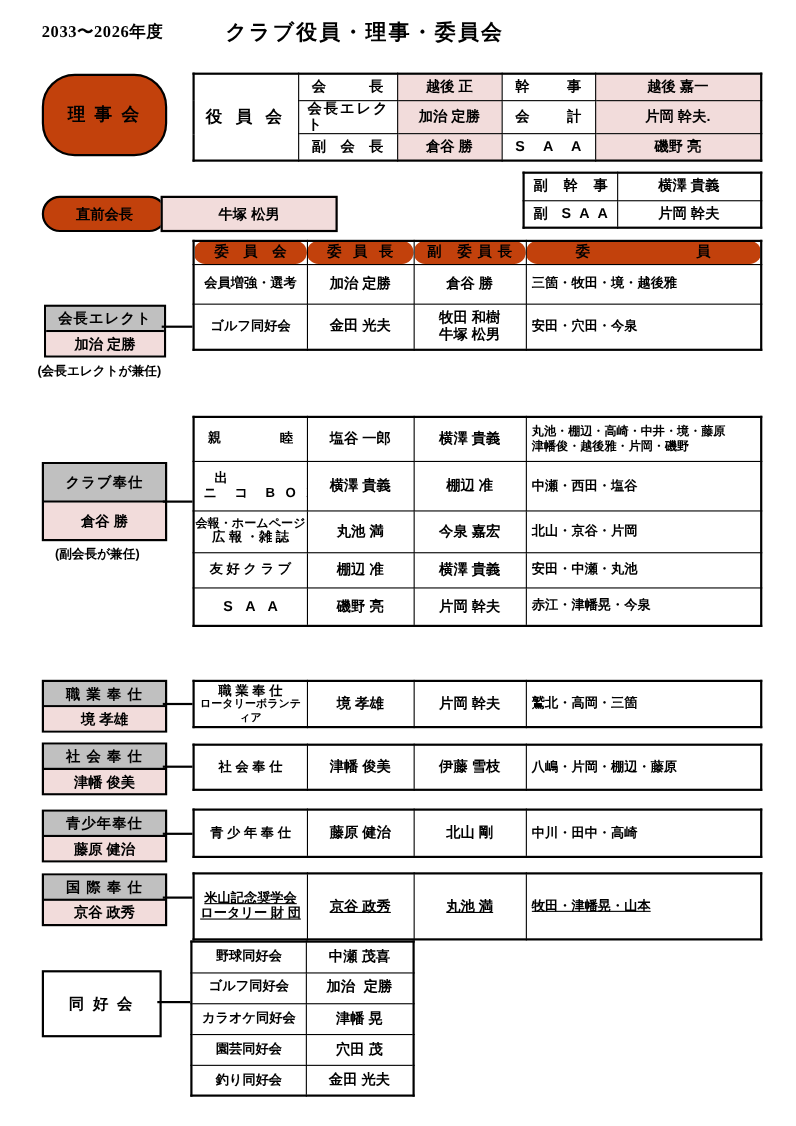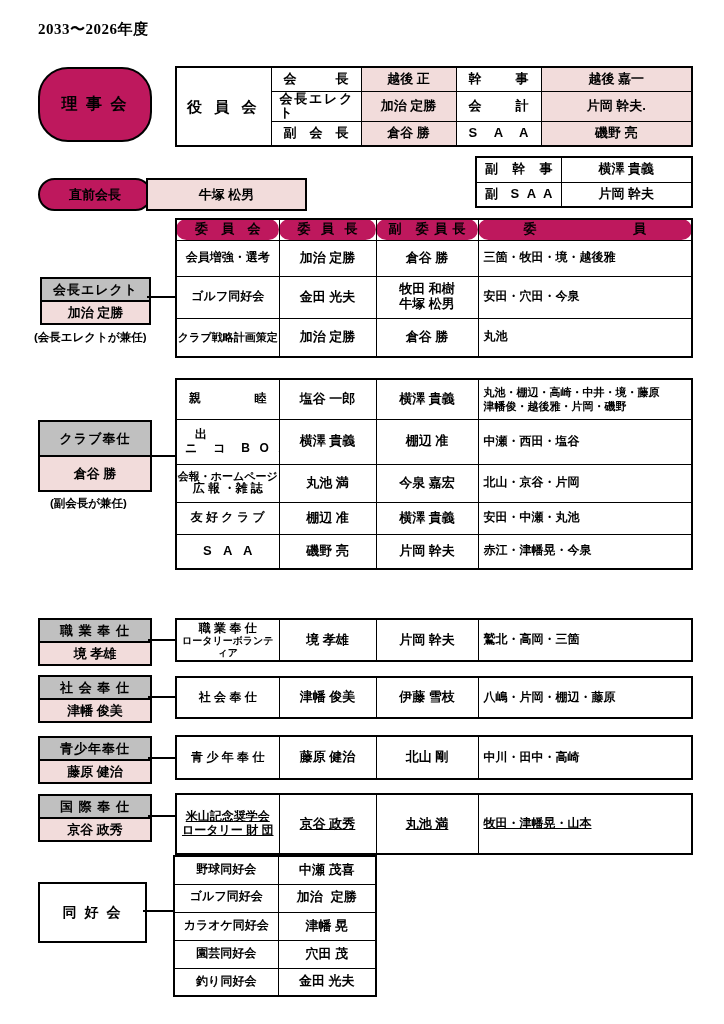--- a/index.html
+++ b/index.html
@@ -6,21 +6,21 @@
   .page{position:relative;width:724px;height:1024px;background:#ffffff;
         font-family:"Liberation Sans","DejaVu Sans",sans-serif;font-weight:bold;color:#000;}
   .abs{position:absolute;}
 
   .title-year{left:38px;top:20px;font-size:15px;font-family:"Liberation Serif","DejaVu Serif",serif;letter-spacing:.5px;}
   .title-main{left:205px;top:16px;font-size:19px;letter-spacing:2px;}
 
   table{border-collapse:collapse;table-layout:fixed;border:2px solid #000;}
   td{border:1px solid #000;padding:0;text-align:center;vertical-align:middle;
      font-size:13px;font-weight:bold;line-height:1.15;overflow:hidden;}
-  .gray{background:#be185d;border-radius:30px;}
+  .gray{background:#c2410c;border-radius:30px;}
   .pink{background:#f2dcdb;}
 
   .spread{text-align:justify;text-align-last:justify;-moz-text-align-last:justify;padding:0 12px;}
   .sp18{padding:0 18px;} .sp26{padding:0 26px;} .sp45{padding:0 45px;} .sp8{padding:0 8px;}
 
   .box{border:2px solid #000;display:flex;align-items:center;justify-content:center;}
   .stack{border:2px solid #000;}
   .stack-title{background:#c0c0c0;height:21px;display:flex;align-items:center;justify-content:center;
                font-size:13px;border-bottom:2px solid #000;letter-spacing:1px;}
   .stack-name{background:#f2dcdb;height:21px;display:flex;align-items:center;justify-content:center;font-size:13px;}
@@ -34,20 +34,21 @@
   .mem2{text-align:left;padding-left:5px;font-size:11px;line-height:1.3;}
   .officers-label{font-size:15px;letter-spacing:4px;}
   .twoline div{width:100%;}
 </style>
 </head>
 <body>
 
 <div class="page">
 
   <div class="abs title-year">2033〜2026年度</div>
+  <div class="abs title-main">クラブ役員・理事・委員会</div>
 
   <div class="abs box gray" style="left:38px;top:67px;width:110px;height:71px;font-size:16px;letter-spacing:2px;">
     <span>理 事 会</span>
   </div>
 
   <table class="abs" style="left:175px;top:66px;width:518px;">
     <colgroup>
         <col style="width:95px">
         <col style="width:90px">
         <col style="width:95px">
@@ -122,26 +123,20 @@
       <td class="mem">三箇・牧田・境・越後雅</td>
     </tr>
     <tr style="height:42px;">
       <td class="cmt">ゴルフ同好会</td>
       <td>金田 光夫</td>
       <td class="twoline">
         <div>牧田 和樹</div>
         <div>牛塚 松男</div>
       </td>
       <td class="mem">安田・穴田・今泉</td>
-    </tr>
-    <tr style="height:39px;">
-      <td class="small11">クラブ戦略計画策定</td>
-      <td>加治 定勝</td>
-      <td>倉谷 勝</td>
-      <td class="mem">丸池</td>
     </tr>
   </tbody>
     </table>
 
   <div class="abs stack" style="left:40px;top:277px;width:107px;">
     <div class="stack-title">会長エレクト</div>
     <div class="stack-name">加治 定勝</div>
   </div>
   <div class="abs hline" style="left:147px;top:296px;width:28px;"></div>
   <div class="abs note" style="left:34px;top:330px;">(会長エレクトが兼任)</div>

